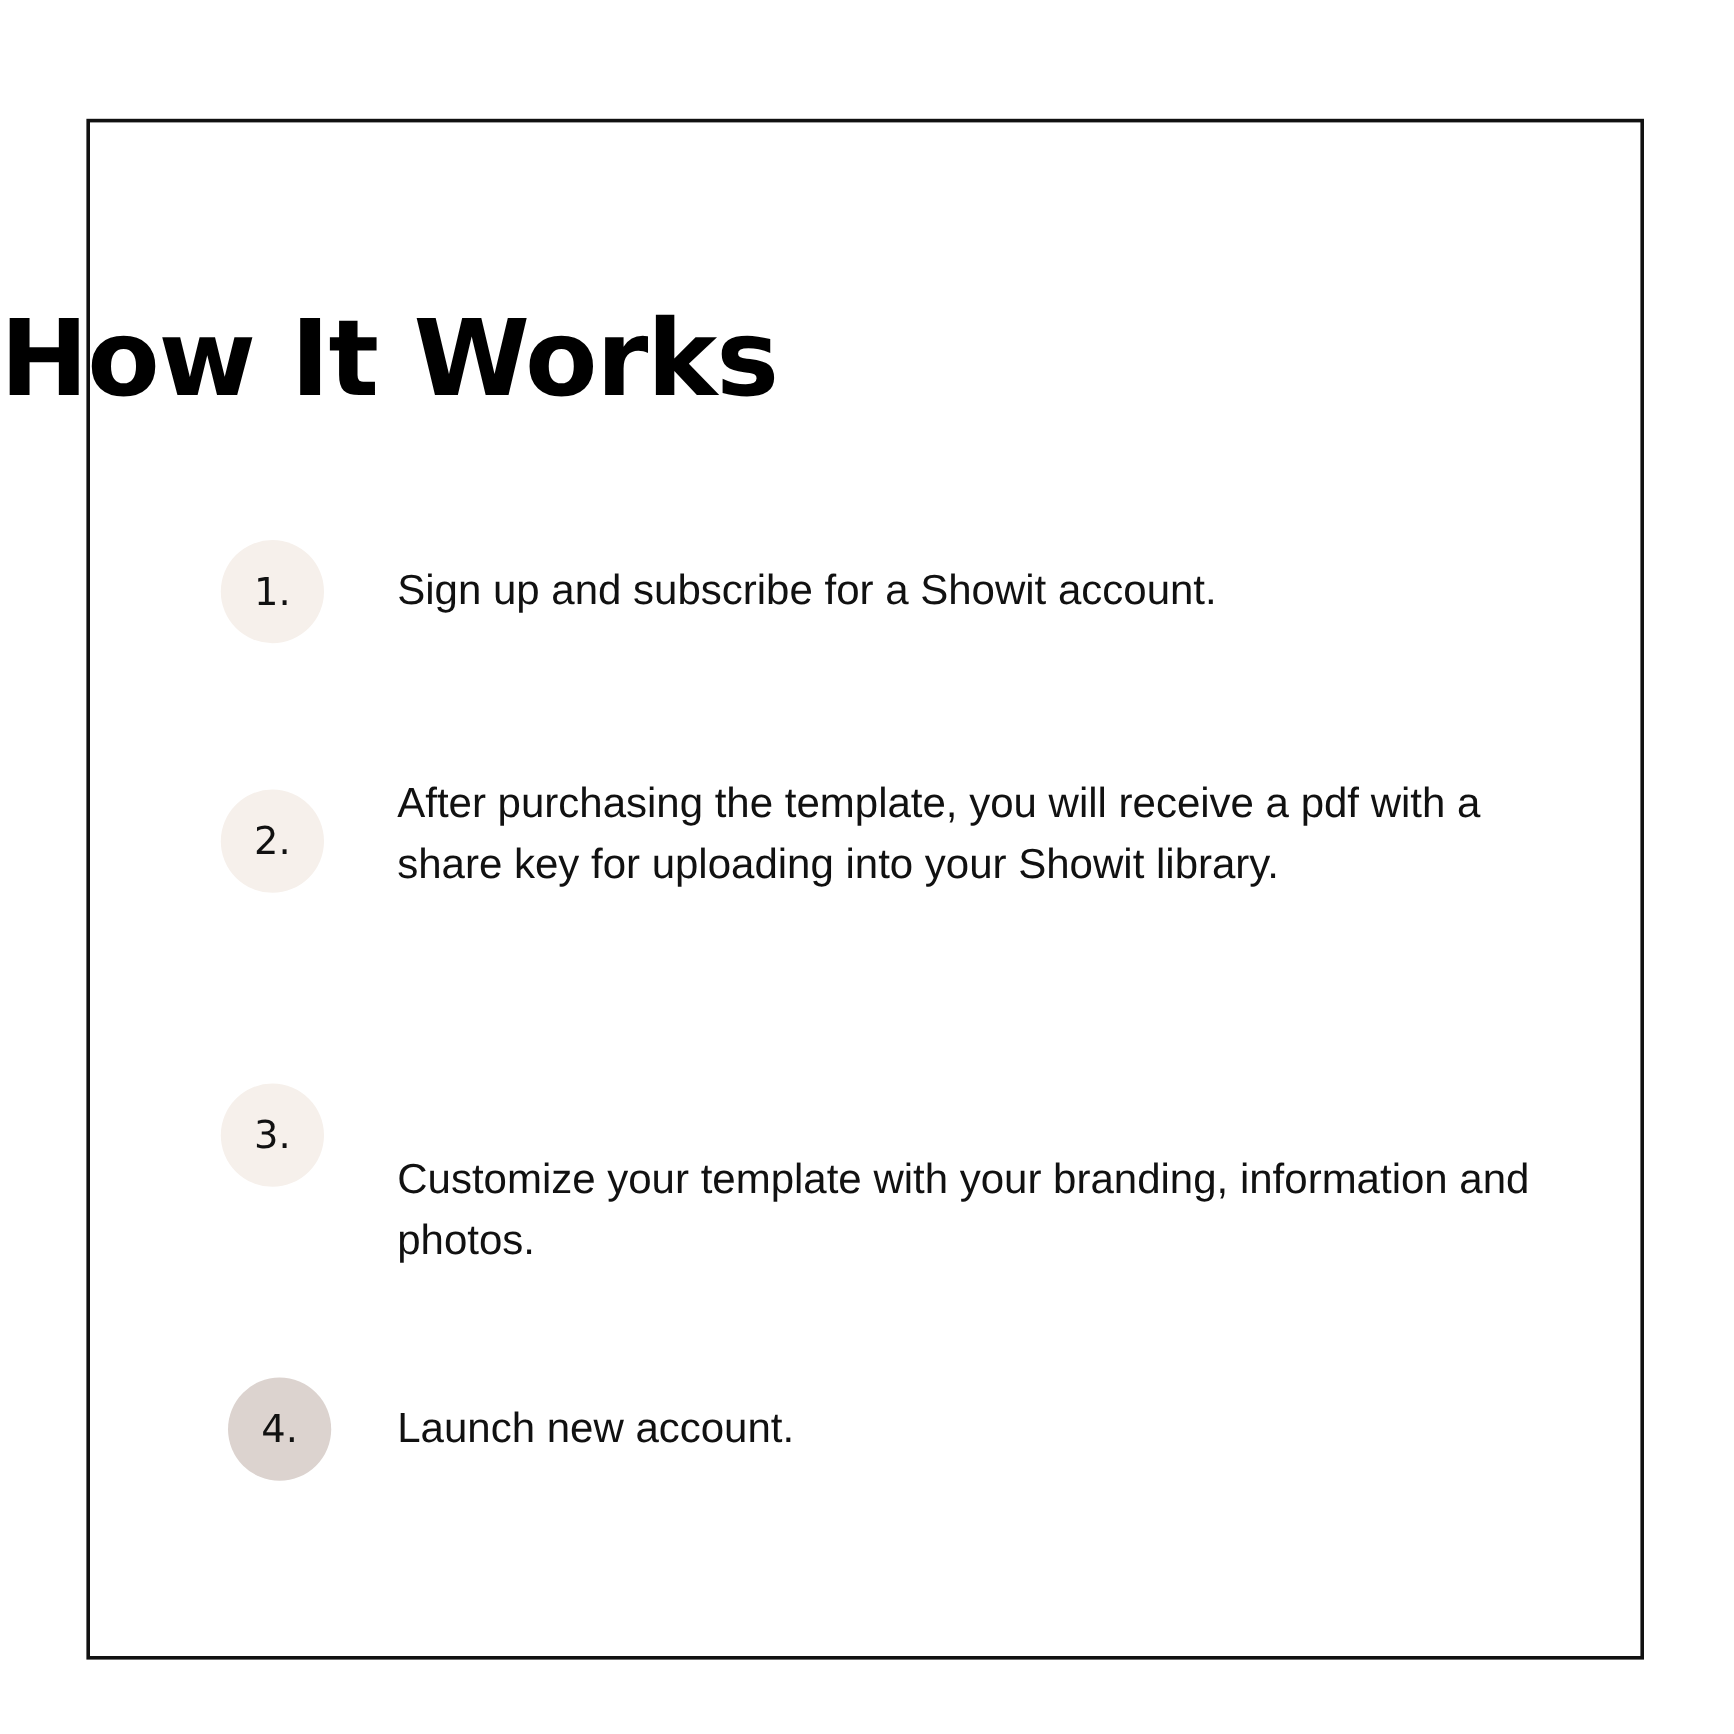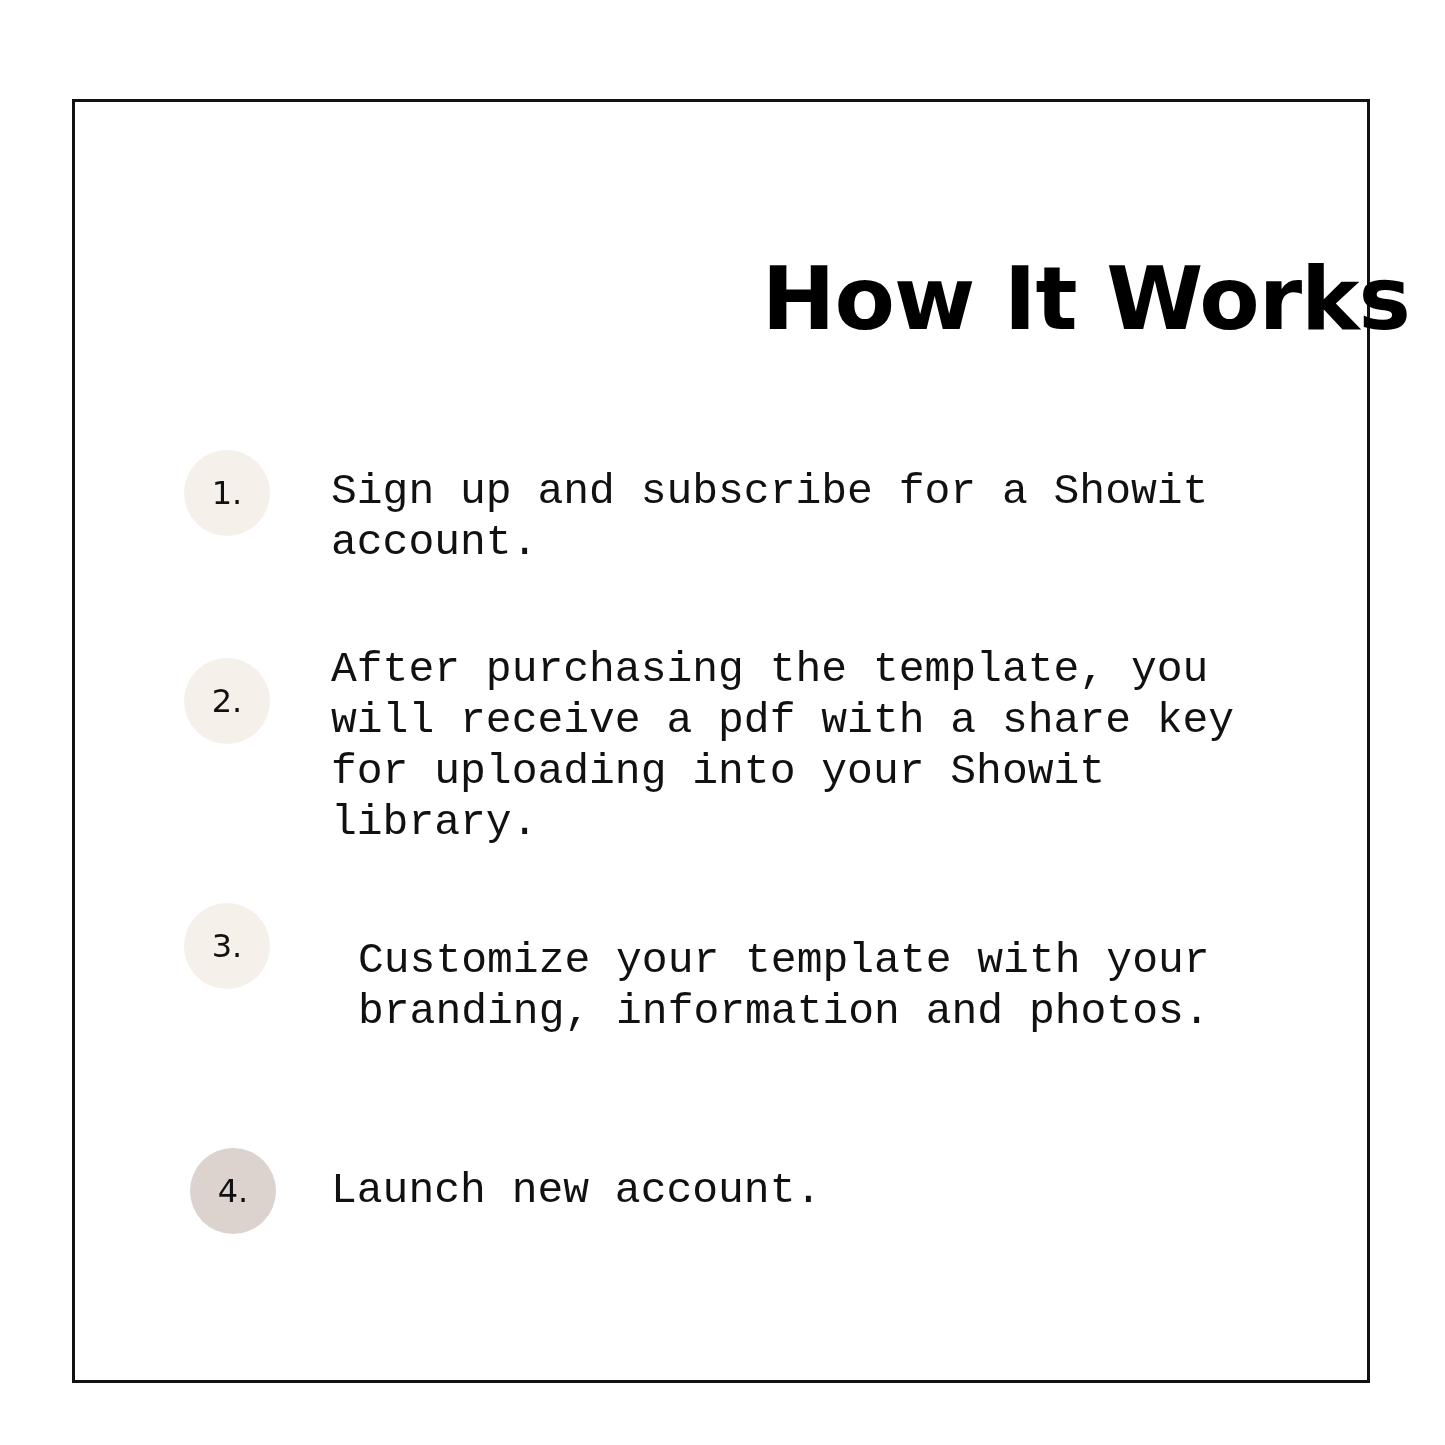--- a/index.html
+++ b/index.html
@@ -1,40 +1,40 @@
 <!DOCTYPE html>
 <html><head>
 <meta charset="utf-8">
 <style>
   html, body { margin: 0; padding: 0; background: #ffffff; }
   body { width: 1445px; height: 1445px; position: relative; font-family: "Liberation Sans", "DejaVu Sans", sans-serif; color: #111; }
   .frame { position: absolute; left: 72px; top: 99px; width: 1298px; height: 1284px; border: 3px solid #111; box-sizing: border-box; }
-  .title { position: absolute; left: 0; width: 1410px; top: 188px; text-align: right; font-family: "DejaVu Sans", sans-serif; font-weight: bold; font-size: 88px; letter-spacing: -1px; color: #000; }
+  .title { position: absolute; left: 0; width: 1410px; top: 188px; text-align: left; font-family: "DejaVu Sans", sans-serif; font-weight: bold; font-size: 88px; letter-spacing: -1px; color: #000; }
   .step { position: absolute; left: 0; width: 1445px; }
   .circle { position: absolute; width: 86px; height: 86px; border-radius: 50%; display: flex; align-items: center; justify-content: center; font-family: "DejaVu Sans", sans-serif; font-size: 32px; color: #111; }
-  .text { position: absolute; left: 331px; width: 950px; font-family: Liberation Mono, monospace; font-size: 43px; line-height: 51px; color: #111; }
+  .text { position: absolute; left: 331px; width: 950px; font-family: Liberation Sans, sans-serif; font-size: 35px; line-height: 51px; color: #111; }
 </style>
 </head>
 <body>
 
 <div class="frame"></div>
 
 <h1 class="title">How It Works</h1>
 
 <div class="step">
   <div class="circle" style="left:184px; top:450px; background:#f6f0eb;">1.</div>
   <div class="text" style="top:466px;">Sign up and subscribe for a Showit account.</div>
 </div>
 
 <div class="step">
   <div class="circle" style="left:184px; top:658px; background:#f6f0eb;">2.</div>
   <div class="text" style="top:644px;">After purchasing the template, you will receive a pdf with a share key for uploading into your Showit library.</div>
 </div>
 
 <div class="step">
   <div class="circle" style="left:184px; top:903px; background:#f6f0eb;">3.</div>
-  <div class="text" style="top:935px;margin-left:27px;">Customize your template with your branding, information and photos.</div>
+  <div class="text" style="top:957px;">Customize your template with your branding, information and photos.</div>
 </div>
 
 <div class="step">
   <div class="circle" style="left:190px; top:1148px; background:#dcd3cf;">4.</div>
   <div class="text" style="top:1165px;">Launch new account.</div>
 </div>
 
 </body></html>

